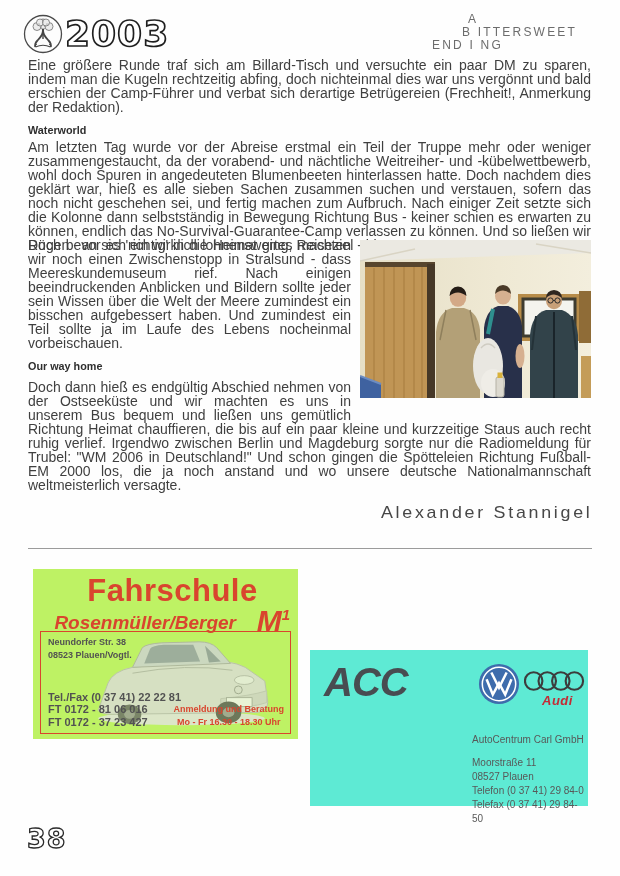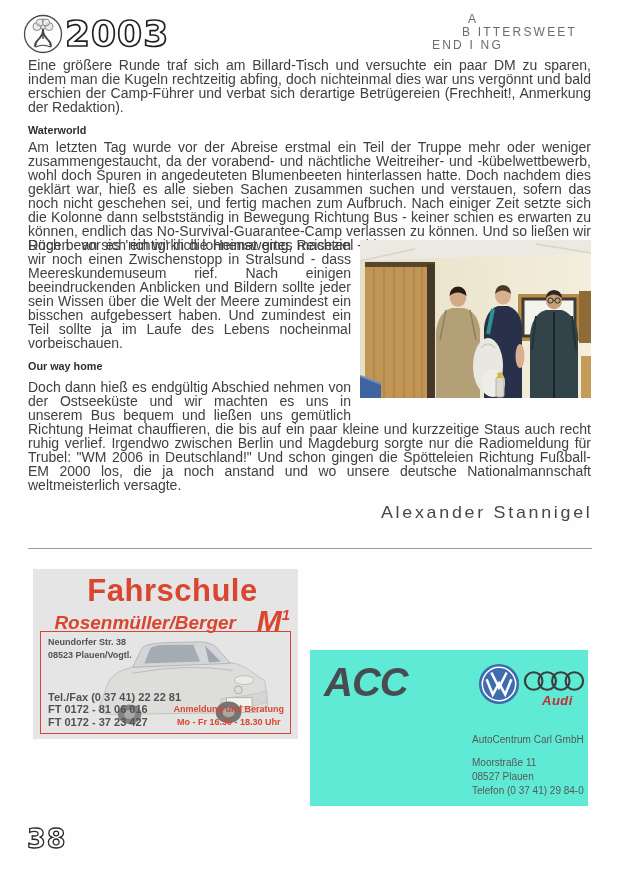--- a/index.html
+++ b/index.html
@@ -24,21 +24,21 @@
   .wrap-section { top:238px; }
   .h-ourway { margin:10px 0 8px 0; }
   figure.photo { float:right; width:231px; margin:2px 0 16px 9px; }
   .photo-svg { display:block; width:231px; height:158px; background:#e0d8bf; }
   figcaption.caption { font-size:9.3px; line-height:11.5px; text-align:justify; color:#3c3c3c; margin-top:3px; }
   
   .signature { position:absolute; right:27px; top:503px; font-size:17px; letter-spacing:2.6px;
                color:#474747; transform:scaleX(1.05); transform-origin:100% 50%; white-space:pre; }
   .divider { position:absolute; left:28px; top:548px; width:564px; height:1px; background:#9b9b9b; }
   
-  .fs-card { position:absolute; left:33px; top:569px; width:265px; height:170px; background:#e5e5e5; }
+  .fs-card { position:absolute; left:33px; top:569px; width:265px; height:170px; background:#bef264; }
   .fs-title { position:absolute; left:0; right:0; top:4px; text-align:center; padding-left:14px;
               font-size:31px; font-weight:bold; letter-spacing:0.5px; }
   .fs-sub { position:absolute; right:62px; top:43px; font-size:19px; font-weight:bold; font-style:italic; }
   .fs-badge { position:absolute; right:8px; top:31px; font-size:30px; font-weight:bold; font-style:italic; line-height:30px; }
   .fs-badge sup { font-size:15px; }
   .fs-box { position:absolute; left:7px; right:7px; top:62px; bottom:5px; border:1.5px solid; }
   .fs-addr { position:absolute; left:7px; top:4px; font-size:9px; font-weight:bold; color:#525252; line-height:12.5px; }
   .fs-car { position:absolute; left:38px; top:2px; width:205px; height:98px; opacity:0.8; }
   .fs-phones { position:absolute; left:7px; bottom:5px; font-size:11px; font-weight:bold; color:#525252; line-height:12.5px; }
   .fs-note { position:absolute; right:6px; bottom:5px; font-size:9px; font-weight:bold; text-align:center; line-height:12.5px; }
@@ -220,20 +220,21 @@
             <circle cx="52" cy="12" r="9"></circle>
         </g>
       </svg>
     </div>
     <div class="audi-word" style="color:#c32b35">Audi</div>
     <div class="acc-company">AutoCentrum Carl GmbH</div>
     <div class="acc-address">
       <div>Moorstraße 11</div>
       <div>08527 Plauen</div>
       <div>Telefon (0 37 41) 29 84-0</div>
+      <div>Telefax (0 37 41) 29 84-50</div>
     </div>
   </div>
 
   <div class="pagenum-wrap">
     <svg width="70" height="34" viewBox="0 0 70 34">
       <text x="2" y="27" font-family="DejaVu Sans, sans-serif" font-size="27" font-weight="bold" letter-spacing="1" fill="#ffffff" stroke="#2a2a2a" stroke-width="1.3">38</text>
     </svg>
   </div>
 
 </div>

